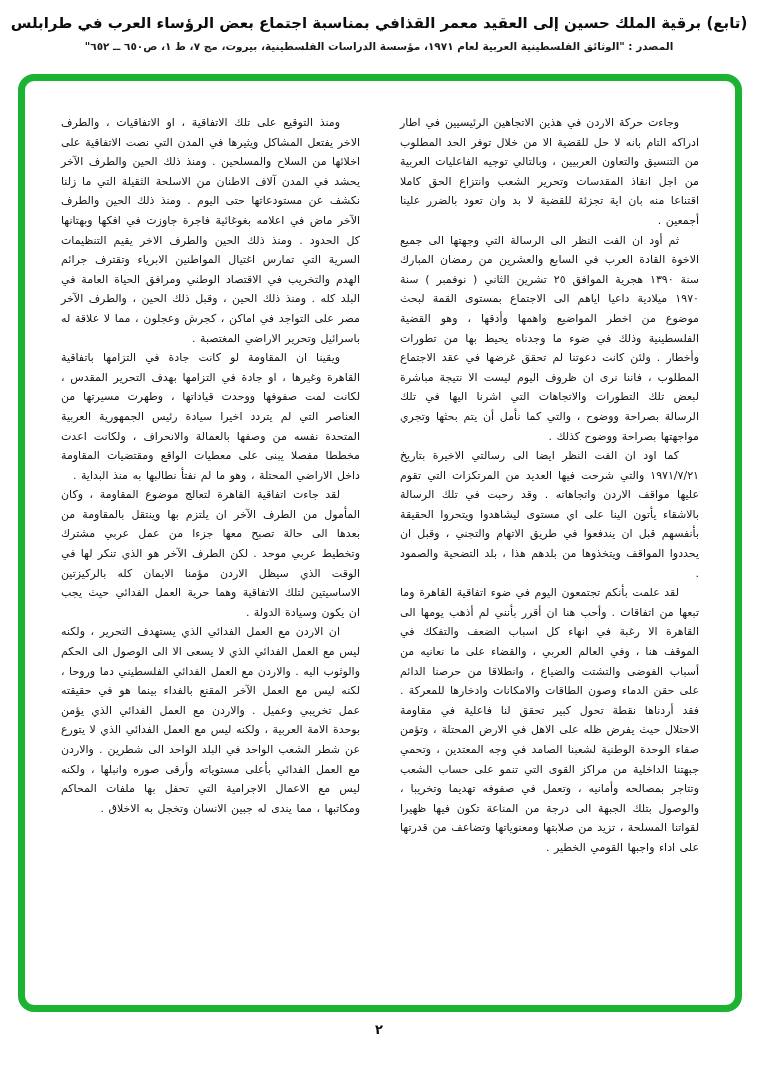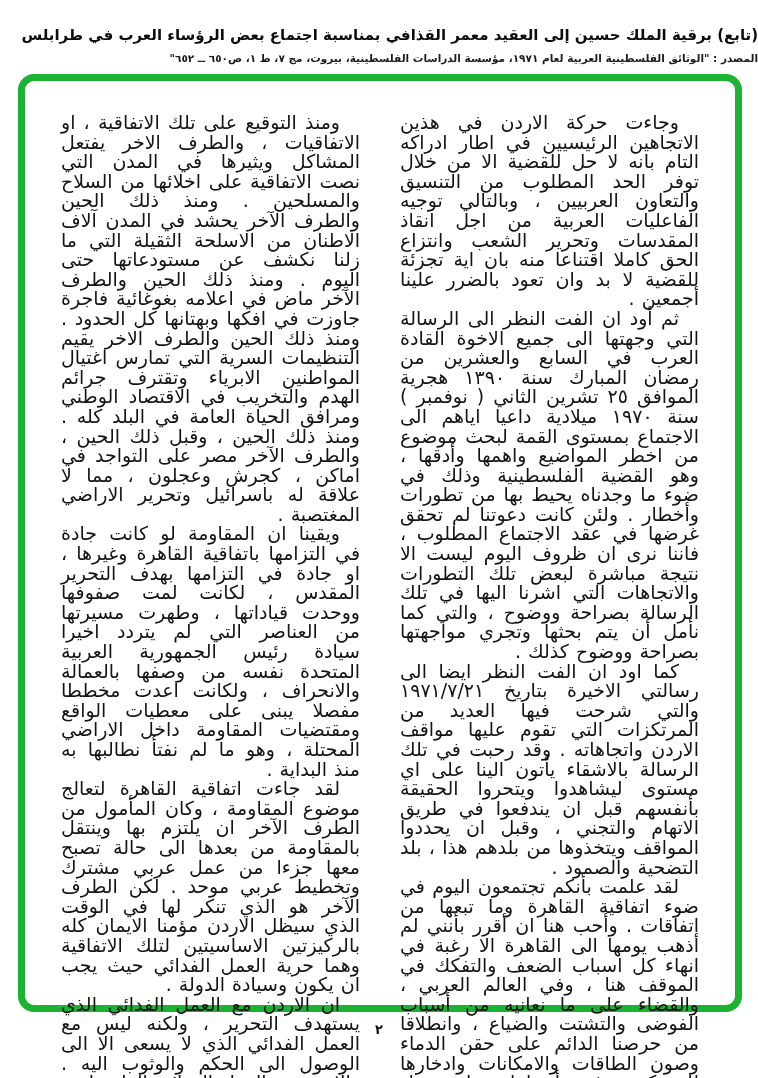--- a/index.html
+++ b/index.html
@@ -8,23 +8,24 @@
     width: 758px;
     height: 1078px;
     position: relative;
     font-family: "DejaVu Sans", sans-serif;
     color: #111111;
     overflow: hidden;
     direction: rtl;
   }
   .page-header {
     position: absolute;
-    top: 24px;
+    top: 12px;
     left: 0;
     width: 758px;
+    text-align: center;
   }
   .doc-title {
     font-size: 15px;
     font-weight: bold;
     line-height: 1.5;
     color: #0d0d0d;
     letter-spacing: 0;
   }
   .doc-source {
     margin-top: 5px;
@@ -47,21 +48,21 @@
     flex-direction: row; 
     gap: 40px;
     padding: 32px 36px 0 36px;
     height: 100%;
   }
   .text-column {
     flex: 1 1 0;
     direction: rtl;
   }
   .text-column p {
-    font-size: 19px;
+    font-size: 11px;
     line-height: 19.6px;
     text-align: justify;
     text-indent: 20px;
     color: #141414;
     word-spacing: 1px;
   }
   .page-number {
     position: absolute;
     top: 1022px;
     left: 0;

